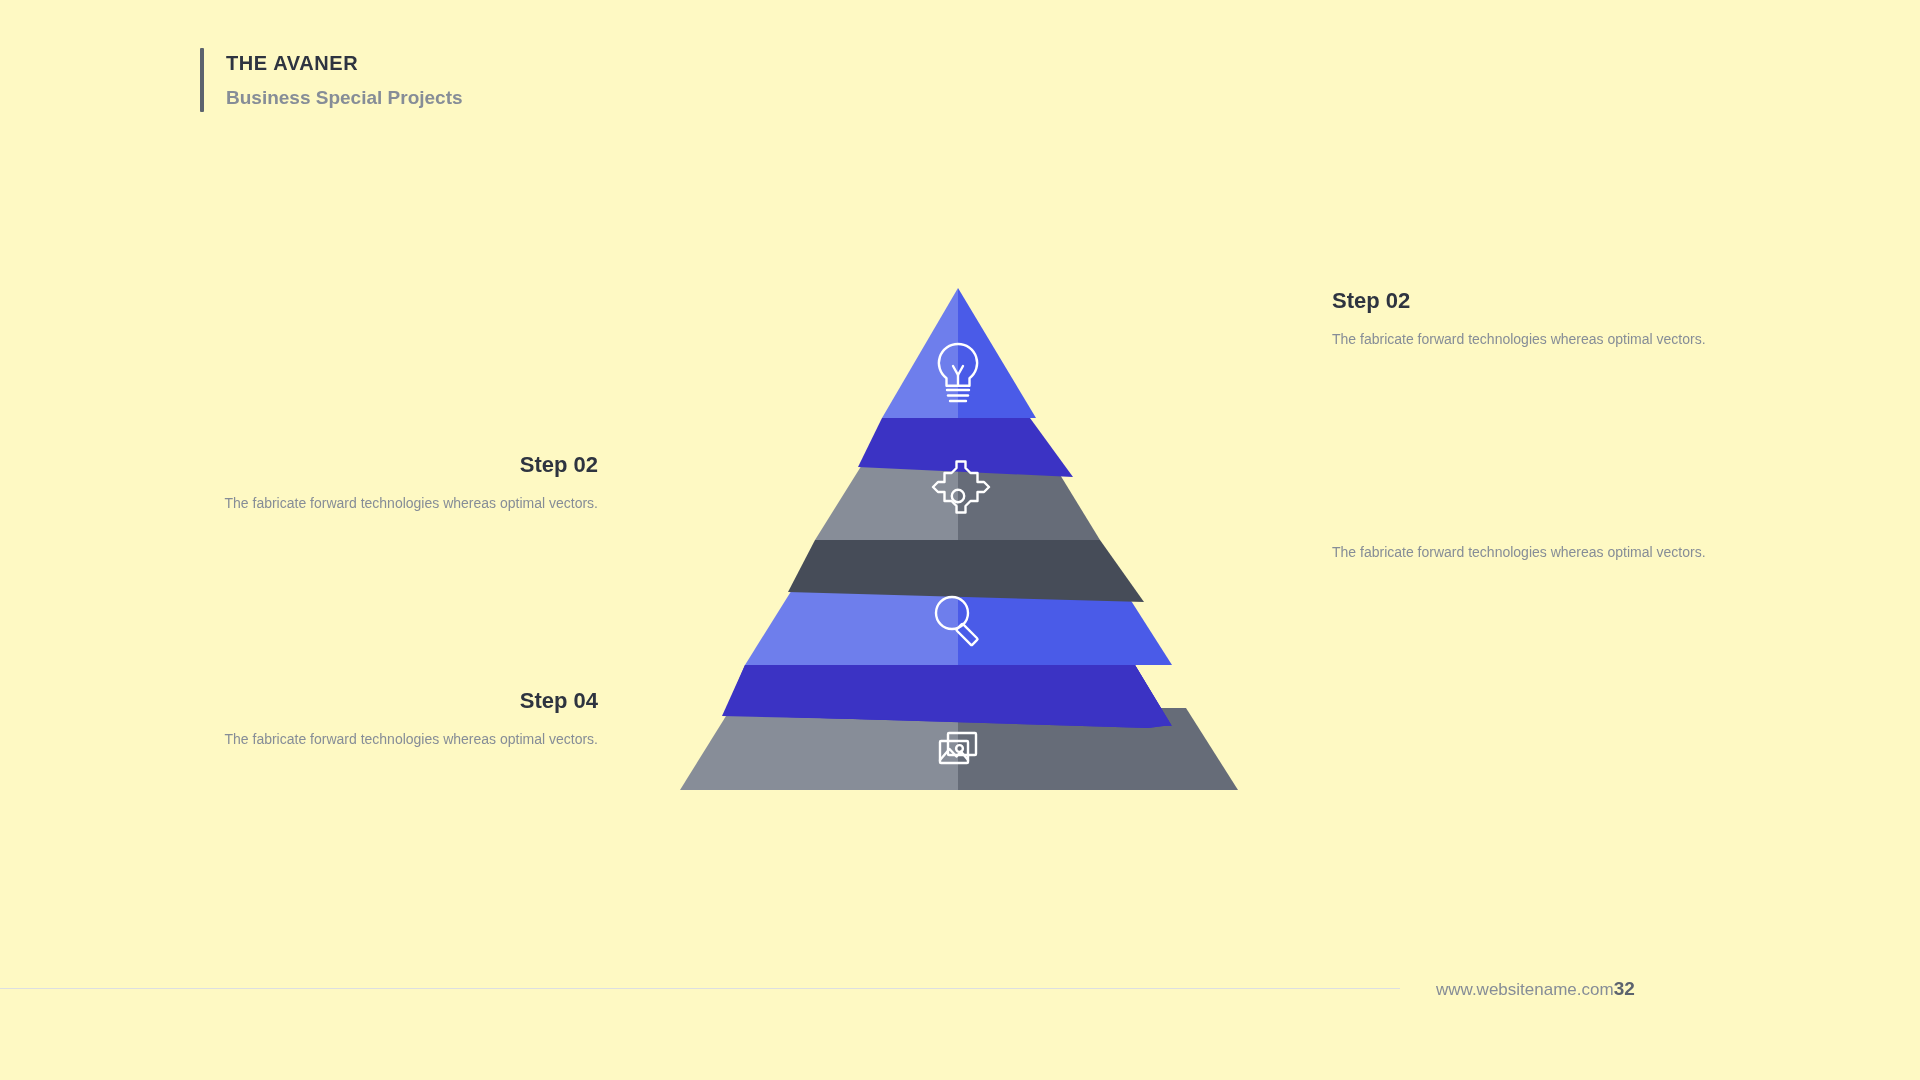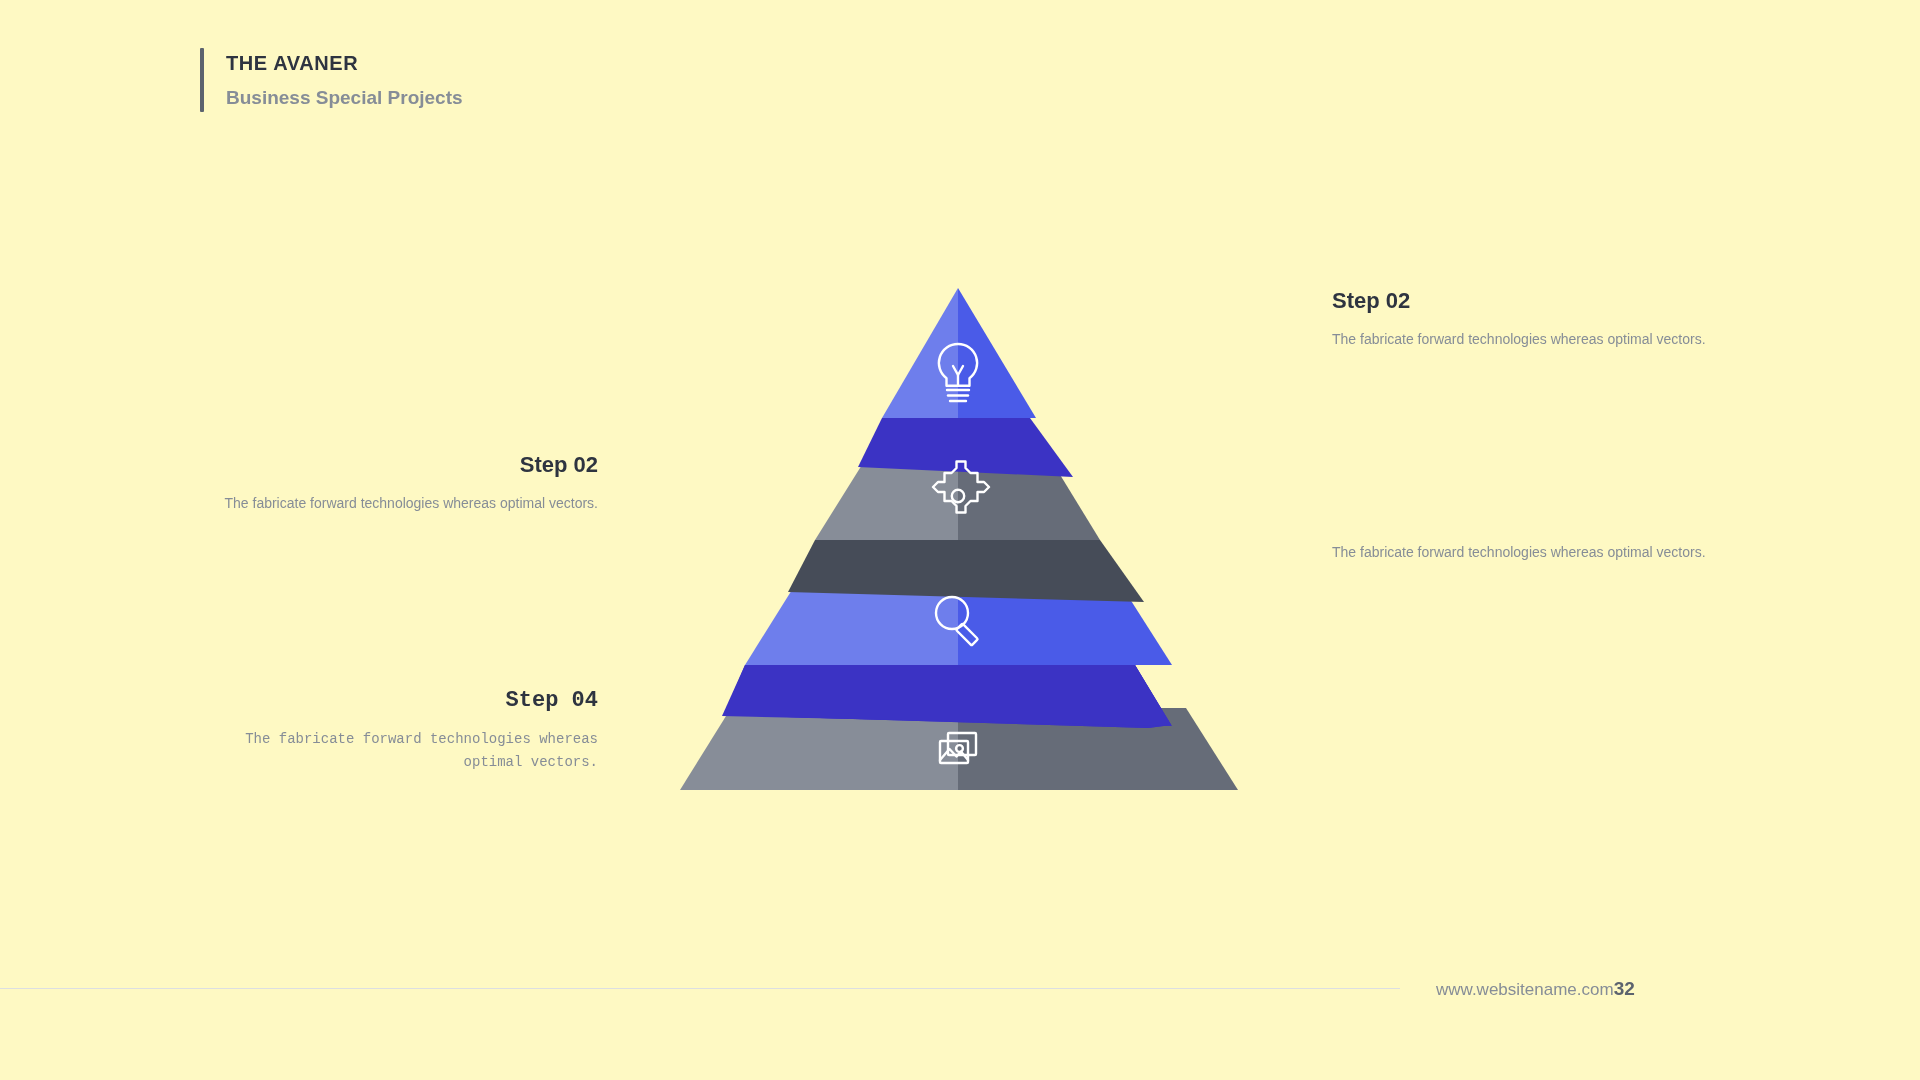--- a/index.html
+++ b/index.html
@@ -39,21 +39,21 @@
   .step-desc {
     font-size:14px; font-weight:normal; color:#868d97;
     line-height:1.65;
   }
   .step.align-right { text-align:right; }
   .step.align-left  { text-align:left; }
 
   .step-01 { left:1332px; top:285px; }
   .step-02 { left:198px;  top:449px; }
   .step-03 { left:1332px; top:541px; }
-  .step-04 { left:198px;  top:685px;font-family:Liberation Mono, monospace; }
+  .step-04 { left:198px;  top:685px; }
 
   
   .footer-rule {
     position:absolute; left:0; top:988px; width:1400px; height:1px;
     background:#dcdfe2;
   }
   .footer { position:absolute; top:975px; left:1436px; display:flex; align-items:center; }
   .footer-url { font-size:17px; color:#868d97; line-height:1.5; }
   .footer-page { font-size:19px; font-weight:bold; color:#5c636e; line-height:1.5; }
 </style>

